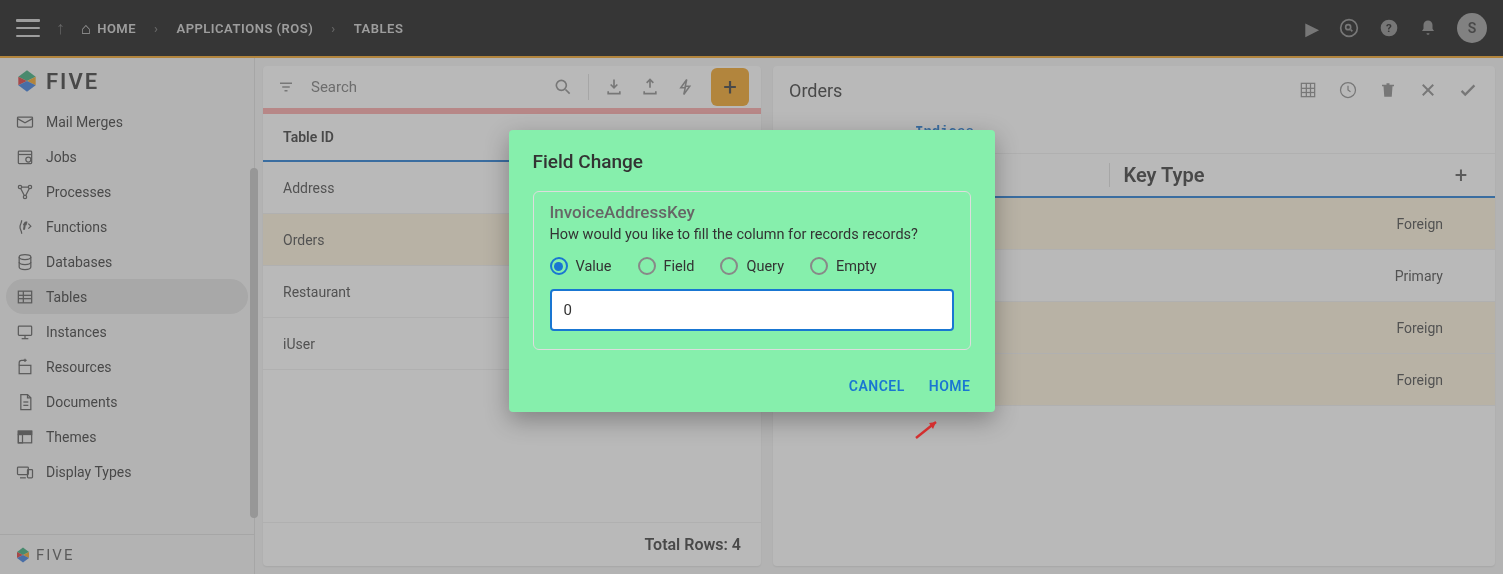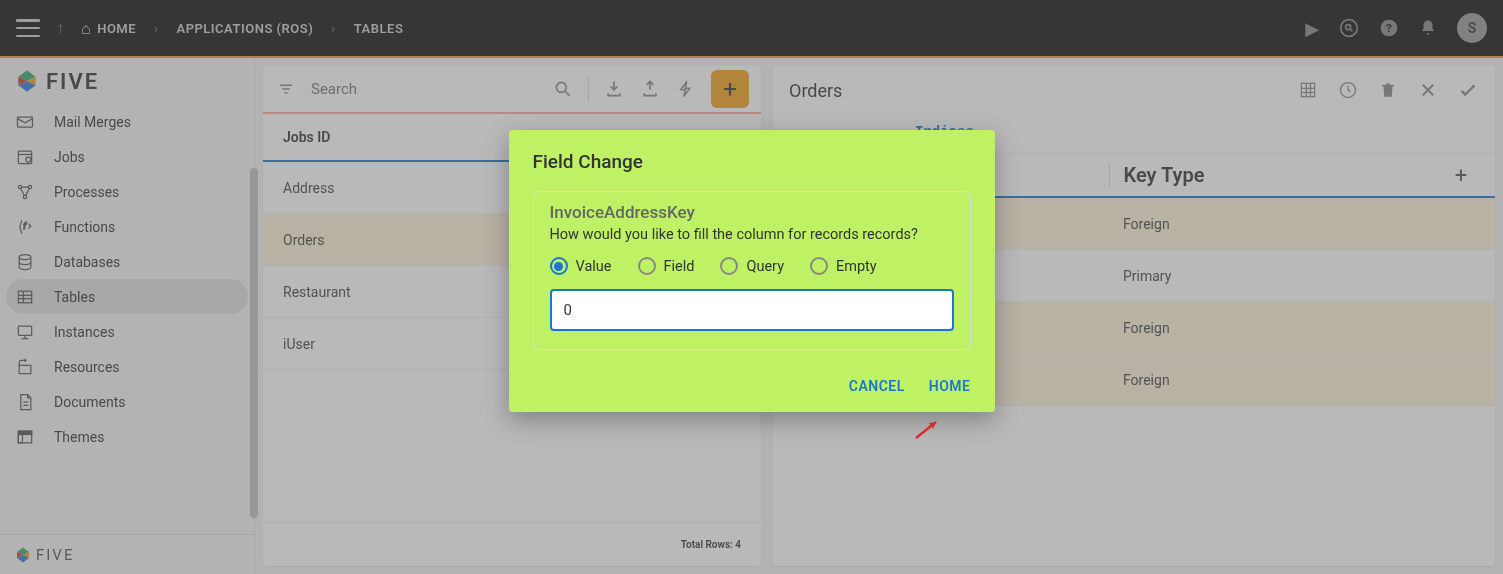--- a/index.html
+++ b/index.html
@@ -24,70 +24,70 @@
 
 
 .main { display: flex; height: calc(574px - 58px); }
 
 
 .sidebar { width: 255px; background: #f5f5f5; border-right: 1px solid #ddd; display: flex; flex-direction: column; position: relative; }
 .sidebar-header { height: 46px; display: flex; align-items: center; padding: 0 14px; gap: 6px; }
 .five-logo { font-size: 22px; font-weight: 600; letter-spacing: 2px; color: #333; display: flex; align-items: center; gap: 6px; }
 .five-logo-icon { width: 26px; height: 26px; }
 .sidebar-items { flex: 1; overflow: hidden; }
-.sidebar-item { height: 35px; display: flex; align-items: center; padding: 0 14px; gap: 18px; font-size: 14px; color: #333; cursor: pointer; }
+.sidebar-item { height: 35px; display: flex; align-items: center; padding: 0 14px; gap: 10px; font-size: 14px; color: #333; cursor: pointer; }
 .sidebar-item.active { background: #e0e0e0; border-radius: 18px; margin: 0 6px; padding: 0 8px; }
 .sidebar-item .icon { width: 22px; height: 22px; color: #555; display: flex; align-items: center; justify-content: center; }
 .sidebar-scrollbar { position: absolute; right: -4px; top: 110px; width: 8px; height: 350px; background: #c1c1c1; border-radius: 4px; }
 .sidebar-footer { height: 40px; display: flex; align-items: center; padding: 0 14px; border-top: 1px solid #ddd; }
 .five-logo-small { font-size: 15px; letter-spacing: 2px; color: #555; display: flex; align-items: center; gap: 4px; }
 
 
 .content { flex: 1; display: flex; gap: 12px; padding: 8px; background: #f5f5f5; }
 .col { background: #fff; border-radius: 4px; box-shadow: 0 1px 2px rgba(0,0,0,0.1); display: flex; flex-direction: column; }
 .col-left { width: 498px; }
 .col-right { flex: 1; }
 
 
-.col-header { height: 48px; display: flex; align-items: center; padding: 0 12px; gap: 14px; border-bottom: 2px solid #fca5a5; }
+.col-header { height: 48px; display: flex; align-items: center; padding: 0 12px; gap: 14px; border-bottom: 6px solid #fca5a5; }
 .filter-icon, .search-icon, .tool-icon { color: #888; cursor: pointer; width: 22px; height: 22px; display: flex; align-items: center; justify-content: center; }
 .search-input { flex: 1; border: none; outline: none; font-size: 15px; color: #888; }
 .divider { width: 1px; height: 26px; background: #ddd; }
 .add-btn { width: 38px; height: 38px; background: #f2a01e; border-radius: 6px; display: flex; align-items: center; justify-content: center; font-size: 24px; color: #333; cursor: pointer; }
 
 
 .table-header-row { height: 48px; display: flex; align-items: center; padding: 0 20px; font-size: 14px; font-weight: 600; color: #333; border-bottom: 2px solid #1976d2; }
 
 
 .table-row { height: 52px; display: flex; align-items: center; padding: 0 20px; font-size: 14px; color: #444; border-bottom: 1px solid #eee; cursor: pointer; }
 .table-row.selected { background: #fef3db; }
-.table-footer { margin-top: auto; height: 44px; display: flex; align-items: center; justify-content: flex-end; padding: 0 20px; font-size: 10px; font-weight: 600; color: #333; border-top: 1px solid #eee; }
+.table-footer { margin-top: auto; height: 44px; display: flex; align-items: center; justify-content: flex-end; padding: 0 20px; font-size: 16px; font-weight: 600; color: #333; border-top: 1px solid #eee; }
 
 
 .right-header { height: 48px; display: flex; align-items: center; padding: 0 16px; }
 .right-title { font-size: 18px; color: #333; flex: 1; }
 .right-actions { display: flex; align-items: center; gap: 18px; color: #888; }
 .right-actions > * { cursor: pointer; width: 22px; height: 22px; display: flex; align-items: center; justify-content: center; }
 
 
 .tabs { display: flex; padding: 0 16px; height: 40px; align-items: flex-end; border-bottom: 1px solid #eee; }
 .tab { padding: 10px 6px; font-size: 14px; font-weight: 600; color: #1976d2; border-bottom: 3px solid #1976d2; margin-left: 120px; font-family: Liberation Mono, monospace; }
 
 
 .right-table-header { height: 44px; display: flex; align-items: center; border-bottom: 2px solid #1976d2; padding: 0 16px; }
 .right-table-header .cell { flex: 1; font-size: 20px; font-weight: 600; color: #333; border-left: 1px solid #ddd; padding-left: 14px; }
 .right-table-header .add-col { width: 36px; text-align: center; font-size: 22px; color: #555; cursor: pointer; }
 .right-row { height: 52px; display: flex; align-items: center; padding: 0 16px; border-bottom: 1px solid #eee; cursor: pointer; }
 .right-row.hl { background: #fef3db; }
-.right-row .cell { flex: 1; padding-left: 14px; font-size: 14px; color: #444; }
+.right-row .cell { flex: 1; padding-left: 14px; font-size: 14px; color: #444; text-align: right; }
 .right-row .spacer { width: 36px; }
 
 
 .overlay { position: absolute; inset: 0; background: rgba(100,100,100,0.45); display: flex; align-items: flex-start; justify-content: center; padding-top: 130px; }
-.modal { width: 486px; background: #bef264; border-radius: 4px; box-shadow: 0 8px 24px rgba(0,0,0,0.3); }
+.modal { width: 486px; background: #86efac; border-radius: 4px; box-shadow: 0 8px 24px rgba(0,0,0,0.3); }
 .modal-title { padding: 20px 24px 12px; font-size: 19px; color: #333; font-weight: 500; }
 .modal-body { padding: 6px 24px 18px; }
 .modal-card { border: 1px solid #ddd; border-radius: 6px; padding: 10px 16px 18px; }
 .field-name { font-size: 17px; color: #666; font-weight: 500; }
 .field-prompt { font-size: 14.5px; color: #333; margin-top: 4px; }
 .radio-row { display: flex; gap: 26px; margin-top: 14px; }
 .radio-opt { display: flex; align-items: center; gap: 8px; font-size: 14.5px; color: #333; cursor: pointer; }
 .radio-circle { width: 18px; height: 18px; border: 2px solid #888; border-radius: 50%; display: flex; align-items: center; justify-content: center; }
 .radio-circle.checked { border-color: #1976d2; }
 .radio-circle.checked::after { content: ''; width: 9px; height: 9px; background: #1976d2; border-radius: 50%; }
@@ -257,20 +257,30 @@
       <div class="sidebar-item">
           <span class="icon">
             <svg width="20" height="20" viewBox="0 0 24 24" fill="none" stroke="#555" stroke-width="1.5">
               <rect x="4" y="5" width="16" height="14"></rect>
               <rect x="4" y="5" width="16" height="4" fill="#555"></rect>
               <rect x="4" y="9" width="5" height="10"></rect>
             </svg>
           </span>
           <span>Themes</span>
         </div>
+      <div class="sidebar-item">
+          <span class="icon">
+            <svg width="20" height="20" viewBox="0 0 24 24" fill="none" stroke="#555" stroke-width="1.5">
+              <rect x="3" y="6" width="13" height="9" rx="1"></rect>
+              <line x1="6" y1="19" x2="13" y2="19"></line>
+              <rect x="15" y="9" width="6" height="10" rx="1"></rect>
+            </svg>
+          </span>
+          <span>Display Types</span>
+        </div>
     </div>
     <div class="sidebar-scrollbar"></div>
     <div class="sidebar-footer">
       <div class="five-logo-small">
         <svg width="18" height="18" viewBox="0 0 24 24">
             <path d="M12 2 L4 8 L12 12 L20 8 Z" fill="#3a7"></path>
             <path d="M4 8 L4 16 L12 12 Z" fill="#d33"></path>
             <path d="M20 8 L20 16 L12 12 Z" fill="#f2a01e"></path>
             <path d="M12 12 L4 16 L12 22 L20 16 Z" fill="#37d"></path>
           </svg>
@@ -309,21 +319,21 @@
             </svg>
           </span>
         <span class="tool-icon">
             <svg width="18" height="18" viewBox="0 0 24 24" fill="none" stroke="#888" stroke-width="2">
               <path d="M13 2 L5 13h6l-2 9 8-11h-6z"></path>
             </svg>
           </span>
         <div class="add-btn">+</div>
       </div>
       <div class="table-header-row">
-        <span>Jobs ID</span>
+        <span>Table ID</span>
       </div>
       <div class="table-row">
           <span>Address</span>
         </div>
       <div class="table-row selected">
           <span>Orders</span>
         </div>
       <div class="table-row">
           <span>Restaurant</span>
         </div>

